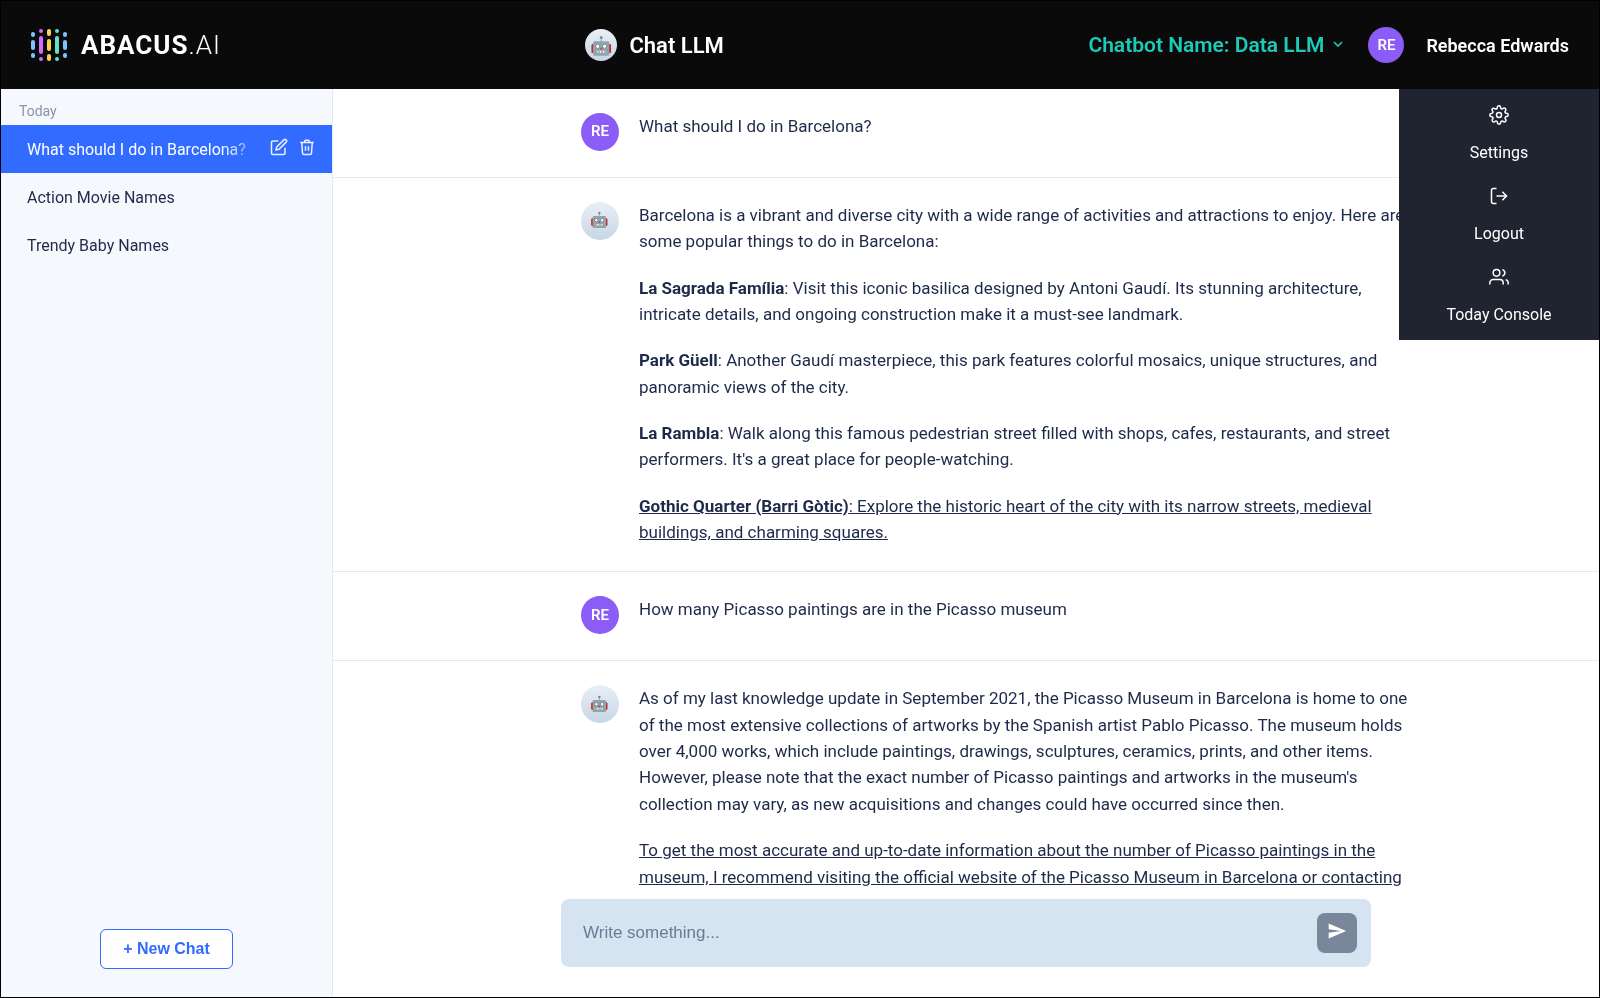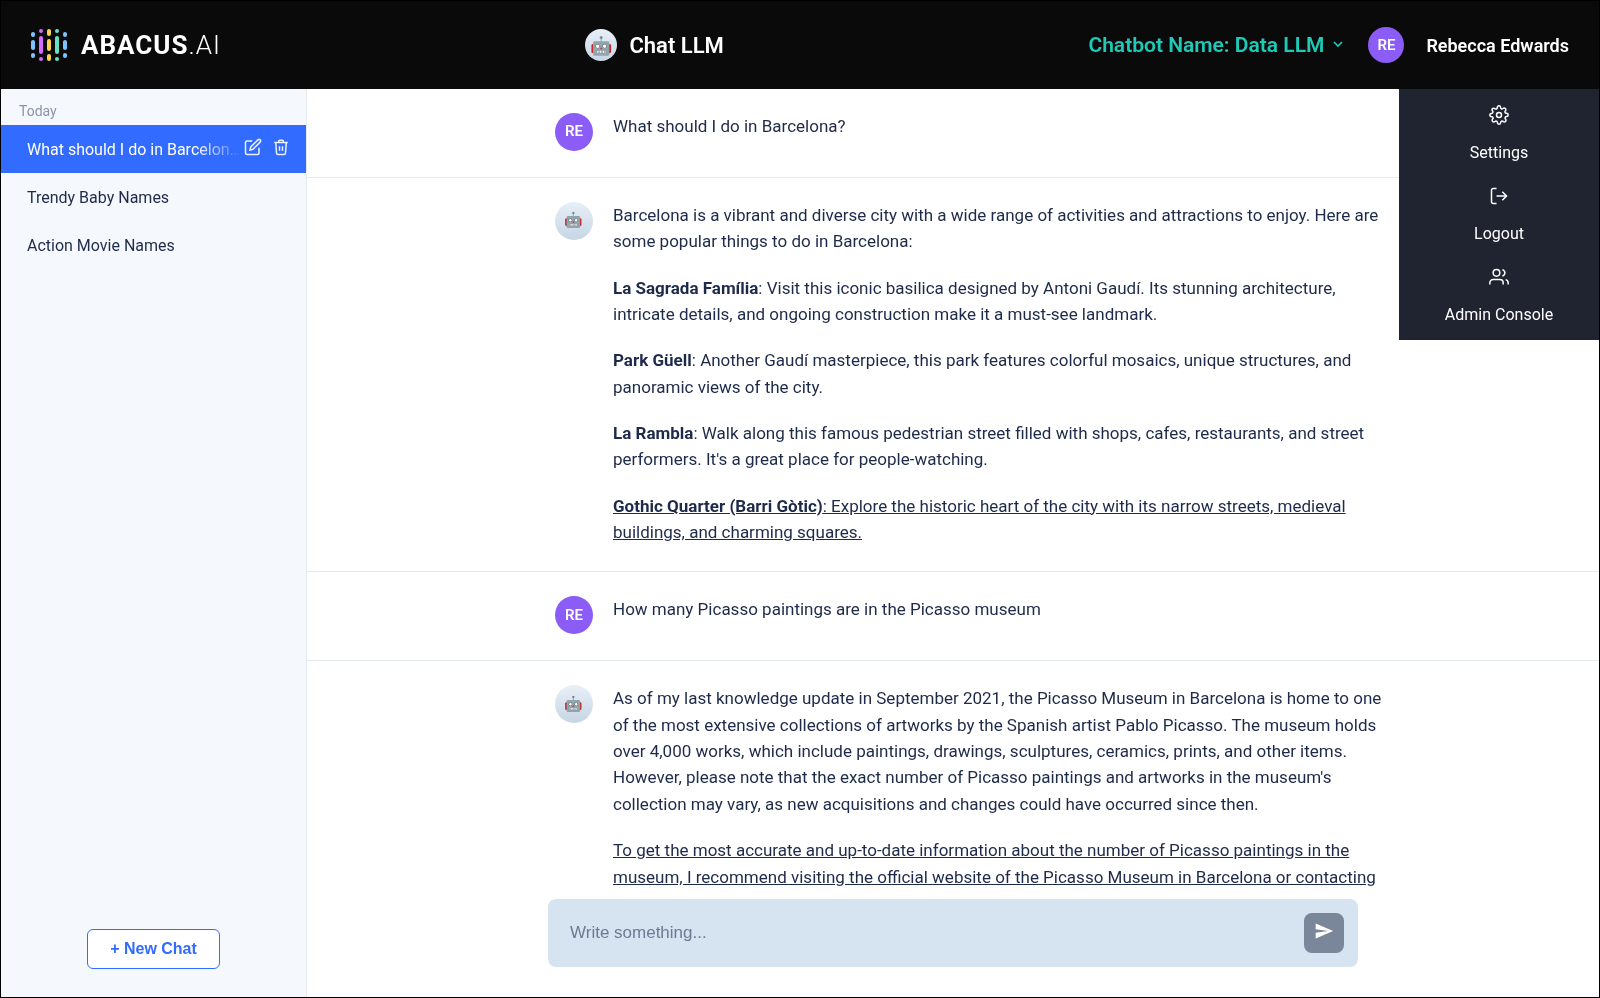--- a/index.html
+++ b/index.html
@@ -58,21 +58,21 @@
     width:36px; height:36px; border-radius:50%;
     background: var(--accent-purple); color:#fff;
     display:flex; align-items:center; justify-content:center;
     font-size:15px; font-weight:600;
   }
   .username { font-size:18px; font-weight:600;text-align:center; }
 
   
   .layout { display:flex; height: calc(100% - 88px); }
   .sidebar {
-    width: 306px;
+    width: 332px;
     background: var(--sidebar-bg);
     border-right: 1px solid var(--border);
     display:flex; flex-direction:column;
     position:relative;
   }
   .sidebar-section-label {
     color: var(--text-muted);
     font-size:14px;
     padding: 14px 18px 6px;
   }
@@ -265,21 +265,21 @@
   </div>
   <div class="user-menu-item">
     <span>
       <svg viewBox="0 0 24 24" fill="none" stroke="currentColor" stroke-width="1.8">
           <path d="M17 21v-2a4 4 0 0 0-4-4H5a4 4 0 0 0-4 4v2"></path>
           <circle cx="9" cy="7" r="4"></circle>
           <path d="M23 21v-2a4 4 0 0 0-3-3.87"></path>
           <path d="M16 3.13a4 4 0 0 1 0 7.75"></path>
         </svg>
     </span>
-    <span>Admin Console</span>
+    <span>Today Console</span>
   </div>
 </div>
 
 <div class="layout">
 
   <div class="sidebar">
     <div class="sidebar-section-label">Today</div>
 
     <div class="sidebar-item active">
       <span class="title-wrap">What should I do in Barcelona?</span>
@@ -295,24 +295,24 @@
               <polyline points="3 6 5 6 21 6"></polyline>
               <path d="M19 6l-1 14a2 2 0 0 1-2 2H8a2 2 0 0 1-2-2L5 6"></path>
               <path d="M10 11v6"></path>
               <path d="M14 11v6"></path>
               <path d="M9 6V4a1 1 0 0 1 1-1h4a1 1 0 0 1 1 1v2"></path>
             </svg>
         </span>
       </span>
     </div>
     <div class="sidebar-item">
+      <span class="title-wrap">Action Movie Names</span>
+    </div>
+    <div class="sidebar-item">
       <span class="title-wrap">Trendy Baby Names</span>
-    </div>
-    <div class="sidebar-item">
-      <span class="title-wrap">Action Movie Names</span>
     </div>
 
     <div class="new-chat-wrap">
       <button class="new-chat-btn">+ New Chat</button>
     </div>
   </div>
 
   <div class="main">
     <div class="messages">
 

